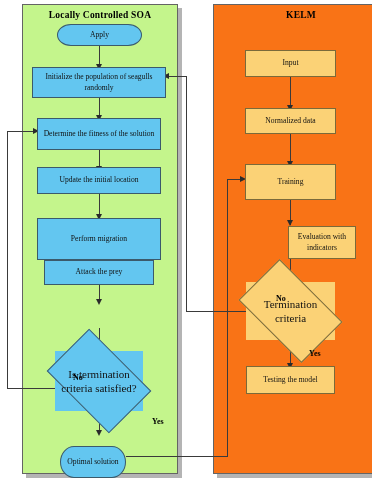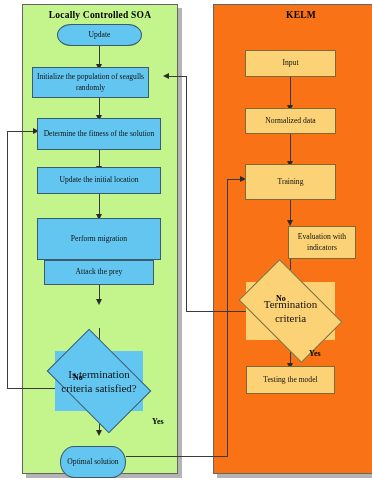--- a/index.html
+++ b/index.html
@@ -199,23 +199,23 @@
   <div class="ln lnv" style="left:290px; top:192px; height:33px;"></div>
   <div class="arrow arrow-down" style="left:287px; top:220px;"></div>
 
   <div class="ln lnv" style="left:290px; top:259px; height:24px;"></div>
   <div class="arrow arrow-down" style="left:287px; top:279px;"></div>
 
   <div class="ln lnv" style="left:290px; top:340px; height:26px;"></div>
   <div class="arrow arrow-down" style="left:287px; top:363px;"></div>
   <div class="edge-label" style="left:261px; top:349px;">Yes</div>
 
-  <div class="node rect blue term" style="left:57px; top:24px; width:85px; height:22px;">Update</div>
-
-  <div class="node rect blue" style="left:32px; top:67px; width:117px; height:31px;font-family:Liberation Serif, serif;">Initialize the population of seagulls randomly</div>
+  <div class="node rect blue term" style="left:57px; top:24px; width:85px; height:22px;">Apply</div>
+
+  <div class="node rect blue" style="left:32px; top:67px; width:134px; height:31px;font-family:Liberation Serif, serif;">Initialize the population of seagulls randomly</div>
 
   <div class="node rect blue" style="left:37px; top:118px; width:124px; height:32px;">Determine the fitness of the solution</div>
 
   <div class="node rect blue" style="left:37px; top:167px; width:124px; height:27px;">Update the initial location</div>
 
   <div class="node rect blue" style="left:37px; top:218px; width:124px; height:42px;">Perform migration</div>
 
   <div class="node rect blue" style="left:44px; top:260px; width:110px; height:25px;">Attack the prey</div>
 
 

